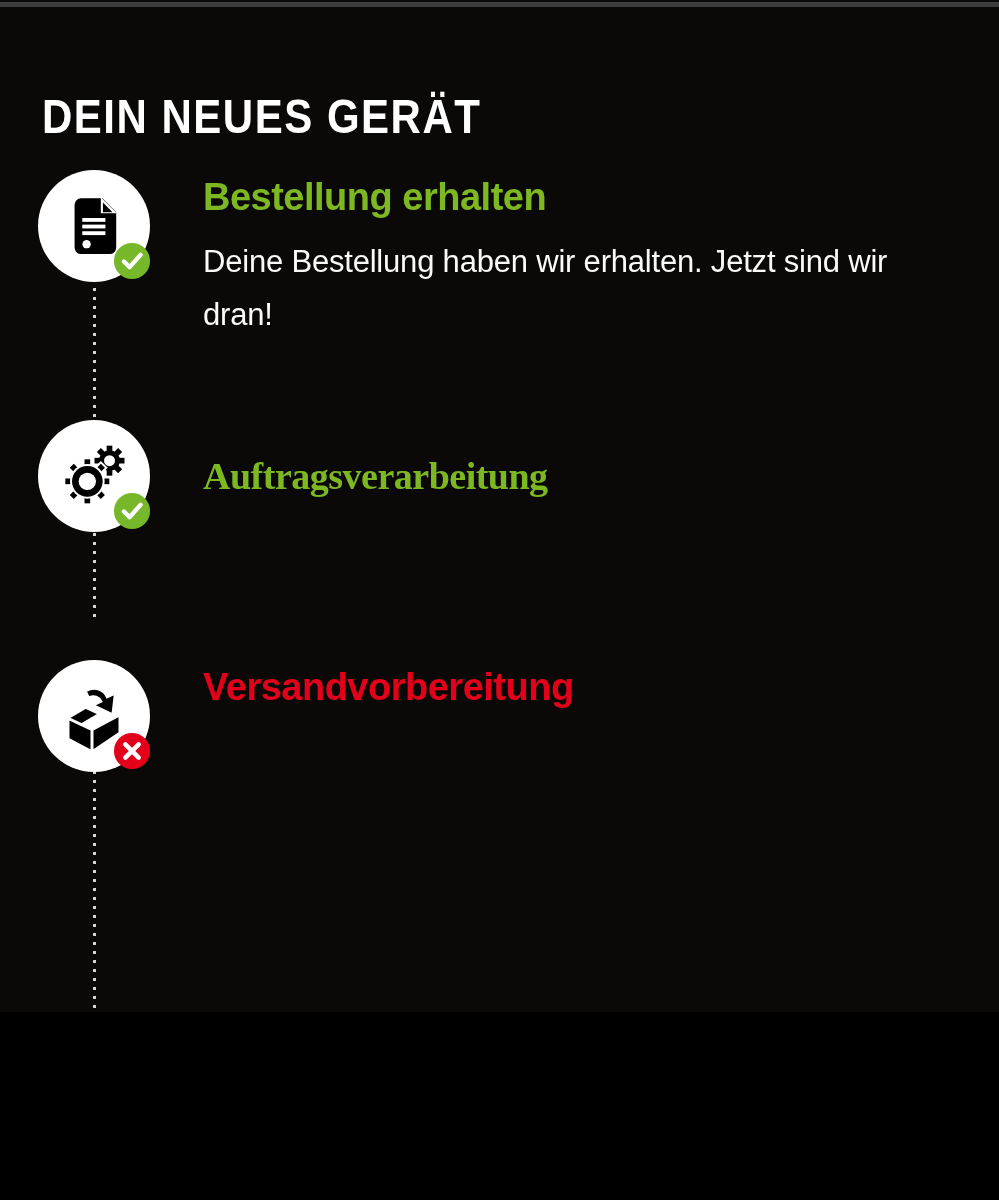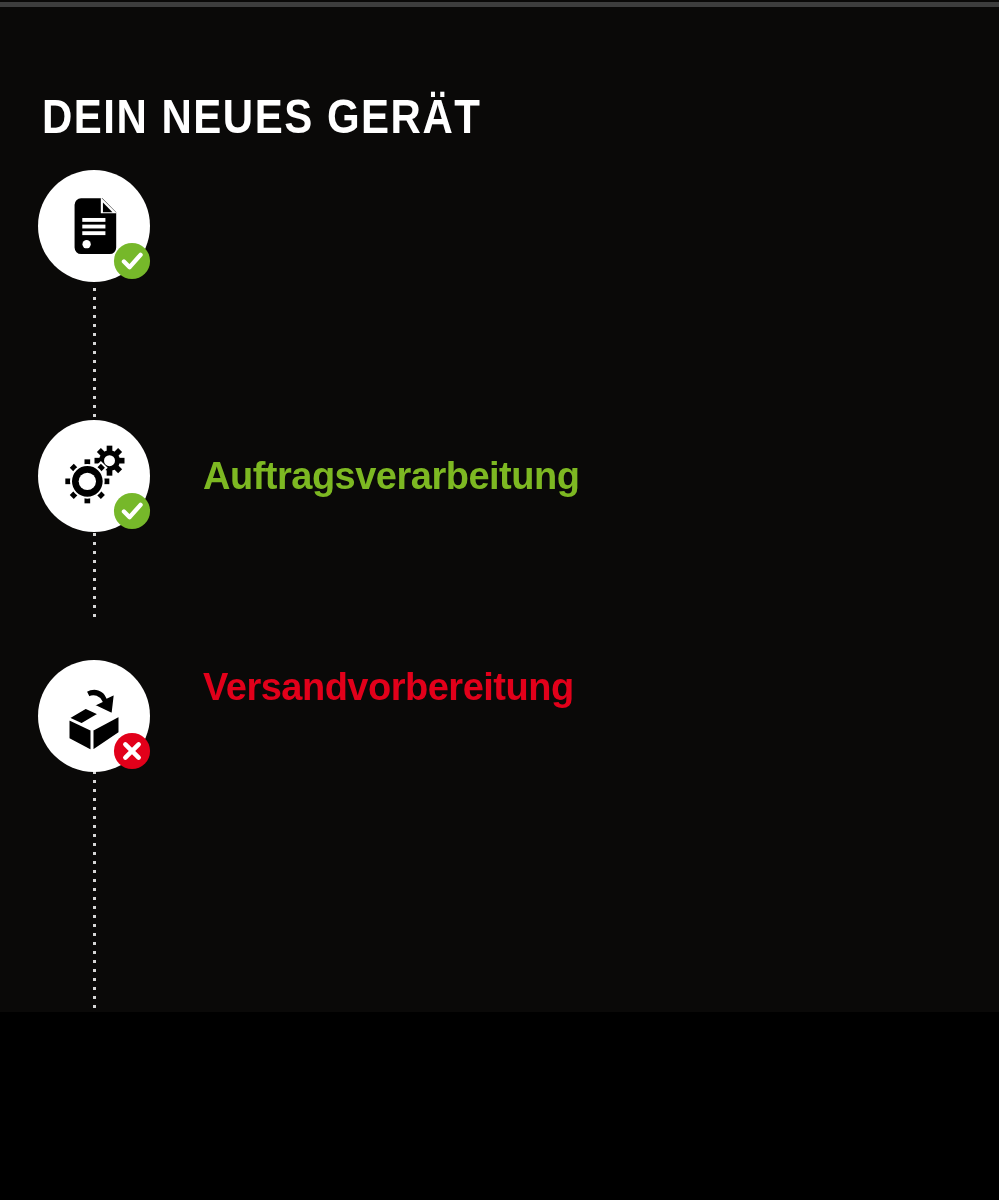--- a/index.html
+++ b/index.html
@@ -7,21 +7,21 @@
     position:relative;width:999px;height:1012px;overflow:hidden;
     background:#0a0908;font-family:"Liberation Sans",sans-serif;
   }
   .topbar{position:absolute;top:2px;left:0;width:100%;height:5px;background:#3d3d3d;}
   .heading{
     position:absolute;left:42px;top:92px;margin:0;color:#ffffff;
     font-size:42px;font-weight:800;letter-spacing:1.5px;line-height:1;
     transform:scaleY(1.16);transform-origin:left top;white-space:nowrap;
   }
   .step{position:absolute;left:38px;width:930px;}
-  .step1{top:170px;} .step2{top:420px;} .step3{top:620px;margin-top:40px;} .step4{top:1027px;}
+  .step1{top:170px;} .step2{top:420px;font-family:Liberation Serif, serif;} .step3{top:620px;margin-top:40px;} .step4{top:1027px;}
   .step-circle{
     position:absolute;left:0;top:0;width:112px;height:112px;border-radius:50%;
     background:#ffffff;display:flex;align-items:center;justify-content:center;
   }
   .step--pending .step-circle{background:#a2a2a2;}
   .badge{position:absolute;left:75px;top:72px;width:38px;height:38px;}
   .step-body{margin-left:165px;padding-top:8px;width:760px;min-height:112px;box-sizing:content-box;}
   .step--centered .step-body{padding-top:37px;}
   .step-title{
     margin:0;font-size:38px;line-height:38px;font-weight:bold;letter-spacing:-0.5px;
@@ -60,20 +60,24 @@
         <path d="M14.9 4.4l3.1 3.1h-3.1z" fill="#000"></path>
         <rect x="8.2" y="9.4" width="7.5" height="1.25" fill="#fff"></rect>
         <rect x="8.2" y="11.55" width="7.5" height="1.25" fill="#fff"></rect>
         <rect x="8.2" y="13.7" width="7.5" height="1.25" fill="#fff"></rect>
         <circle cx="9.6" cy="17.9" r="1.35" fill="#fff"></circle>
       </svg>
       <svg class="badge" viewBox="0 0 40 40">
         <circle cx="20" cy="20" r="19" fill="#76b82a"></circle>
         <path d="M11.5 20.5 L17.5 26.5 L29 13.5" stroke="#fff" stroke-width="4.6" fill="none" stroke-linecap="round" stroke-linejoin="round"></path>
       </svg>
+    </div>
+    <div class="step-body">
+      <h2 class="step-title">Bestellung erhalten</h2>
+      <p class="step-desc">Deine Bestellung haben wir erhalten. Jetzt sind wir dran!</p>
     </div>
   </div>
 
   <div class="step step2 step--done step--centered">
     <div class="step-circle">
       <svg width="80" height="80" viewBox="0 0 24 24">
         <g fill="#000">
           <g>
             <rect x="15.8" y="2.9" width="1.7" height="2.2"></rect>
             <rect x="15.8" y="2.9" width="1.7" height="2.2" transform="rotate(45 16.65 7.4)"></rect>

